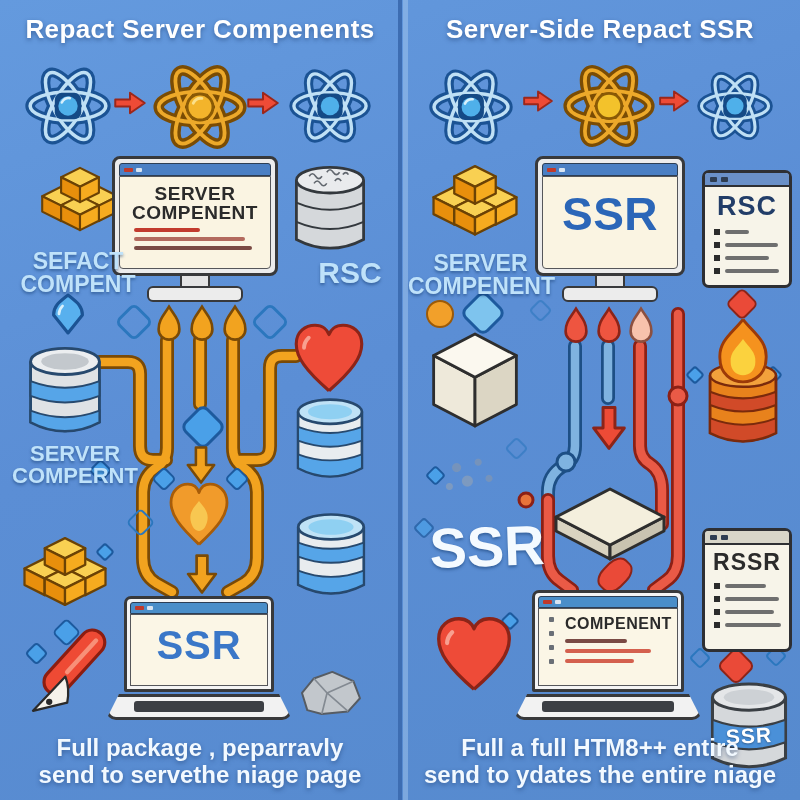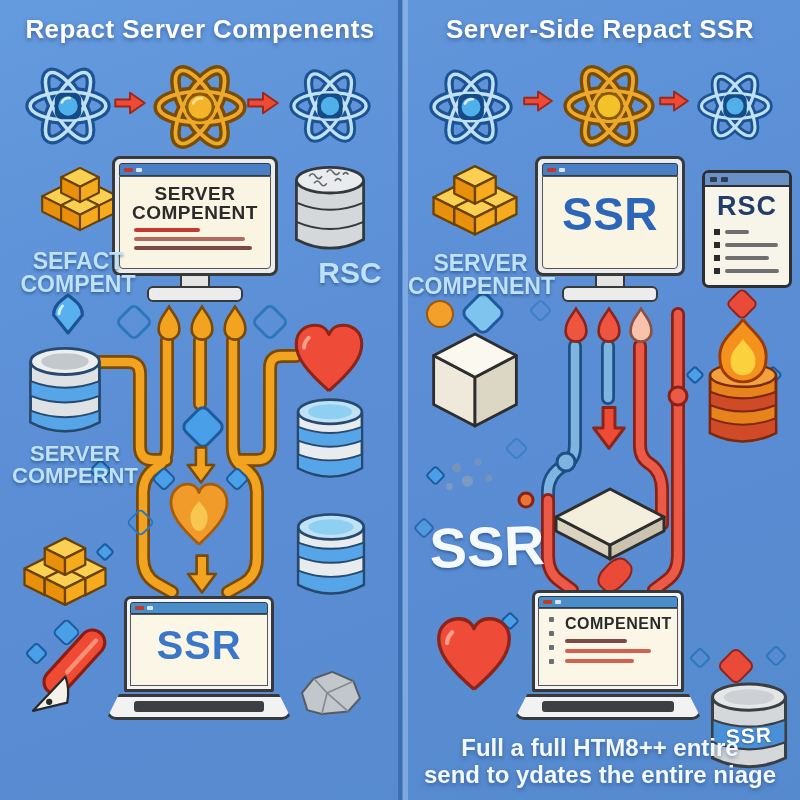--- a/index.html
+++ b/index.html
@@ -347,20 +347,24 @@
 
     <div class="dia fill mini" style="left:92px;top:462px;width:13px;height:13px;"></div>
     <div class="dia outline mini" style="left:130px;top:512px;width:17px;height:17px;"></div>
     <div class="dia fill mini" style="left:98px;top:545px;width:10px;height:10px;"></div>
     <div class="dia fill mini" style="left:155px;top:470px;width:14px;height:14px;"></div>
     <div class="dia fill mini" style="left:228px;top:470px;width:14px;height:14px;"></div>
     <div class="dia fill mini" style="left:56px;top:622px;width:17px;height:17px;"></div>
     <div class="dia fill mini" style="left:28px;top:645px;width:13px;height:13px;"></div>
     <div class="dia fill mini" style="left:316px;top:550px;width:15px;height:15px;background:#2f6fb4;"></div>
 
+    <div class="caption" style="top:735px;">
+      <span>Full package , peparravly</span>
+      <span>send to servethe niage page</span>
+    </div>
   </div>
 
   <div class="panel" id="right-panel">
 
     <div class="panel-title">Server-Side Repact SSR</div>
 
     <svg class="abs z1" style="left:0;top:0" width="400" height="800" viewBox="0 0 400 800">
       <g fill="none" stroke-linecap="round" stroke-linejoin="round">
         <g stroke="#1d4f85" stroke-width="14">
           <path d="M175,346 V446 Q175,460 163,466 Q148,475 148,492 V502"></path>
@@ -549,20 +553,43 @@
         <polygon points="58,4 112,32 58,60 4,32" fill="#f4efdd"></polygon>
       </g>
     </svg>
 
     <div class="lbl" style="left:18px;top:518px;width:138px;font-size:56px;color:#f4faff;transform:rotate(-2deg);">
       <span>SSR</span>
     </div>
 
     <div class="dia red" style="left:202px;top:556px;width:22px;height:34px;border-radius:40%;"></div>
 
+    <div class="abs doc" style="left:302px;top:528px;width:90px;height:124px;">
+      <div class="doc-titlebar" style="background:#d8d5c8;">
+          <i></i>
+          <i></i>
+        </div>
+      <div class="doc-title" style="font-size:23px;color:#2b2b2b;">RSSR</div>
+      <div class="doc-row">
+          <i class="doc-bullet"></i>
+          <i class="doc-bar" style="width:60%;"></i>
+        </div>
+      <div class="doc-row">
+          <i class="doc-bullet"></i>
+          <i class="doc-bar" style="width:80%;"></i>
+        </div>
+      <div class="doc-row">
+          <i class="doc-bullet"></i>
+          <i class="doc-bar" style="width:72%;"></i>
+        </div>
+      <div class="doc-row">
+          <i class="doc-bullet"></i>
+          <i class="doc-bar" style="width:82%;"></i>
+        </div>
+    </div>
     <div class="dia outline mini" style="left:292px;top:650px;width:12px;height:12px;"></div>
     <div class="dia red" style="left:322px;top:652px;width:24px;height:24px;"></div>
     <div class="dia outline mini" style="left:368px;top:648px;width:12px;height:12px;"></div>
 
     <svg class="abs z2" style="left:32px;top:610px" width="84" height="88" viewBox="0 0 100 92">
       <path d="M50,88 C20,62 8,45 8,28 C8,12 20,4 32,4 C42,4 48,10 50,16 C52,10 58,4 68,4 C80,4 92,12 92,28 C92,45 80,62 50,88" fill="#ee4b38" stroke="#8c2418" stroke-width="4" stroke-linejoin="round"></path>
       <path d="M24,20 C20,24 18,28 18,33" stroke="#f8a090" stroke-width="5" fill="none" stroke-linecap="round"></path>
     </svg>
 
     <div class="abs laptop" style="left:114px;top:590px;width:188px;height:130px;">

